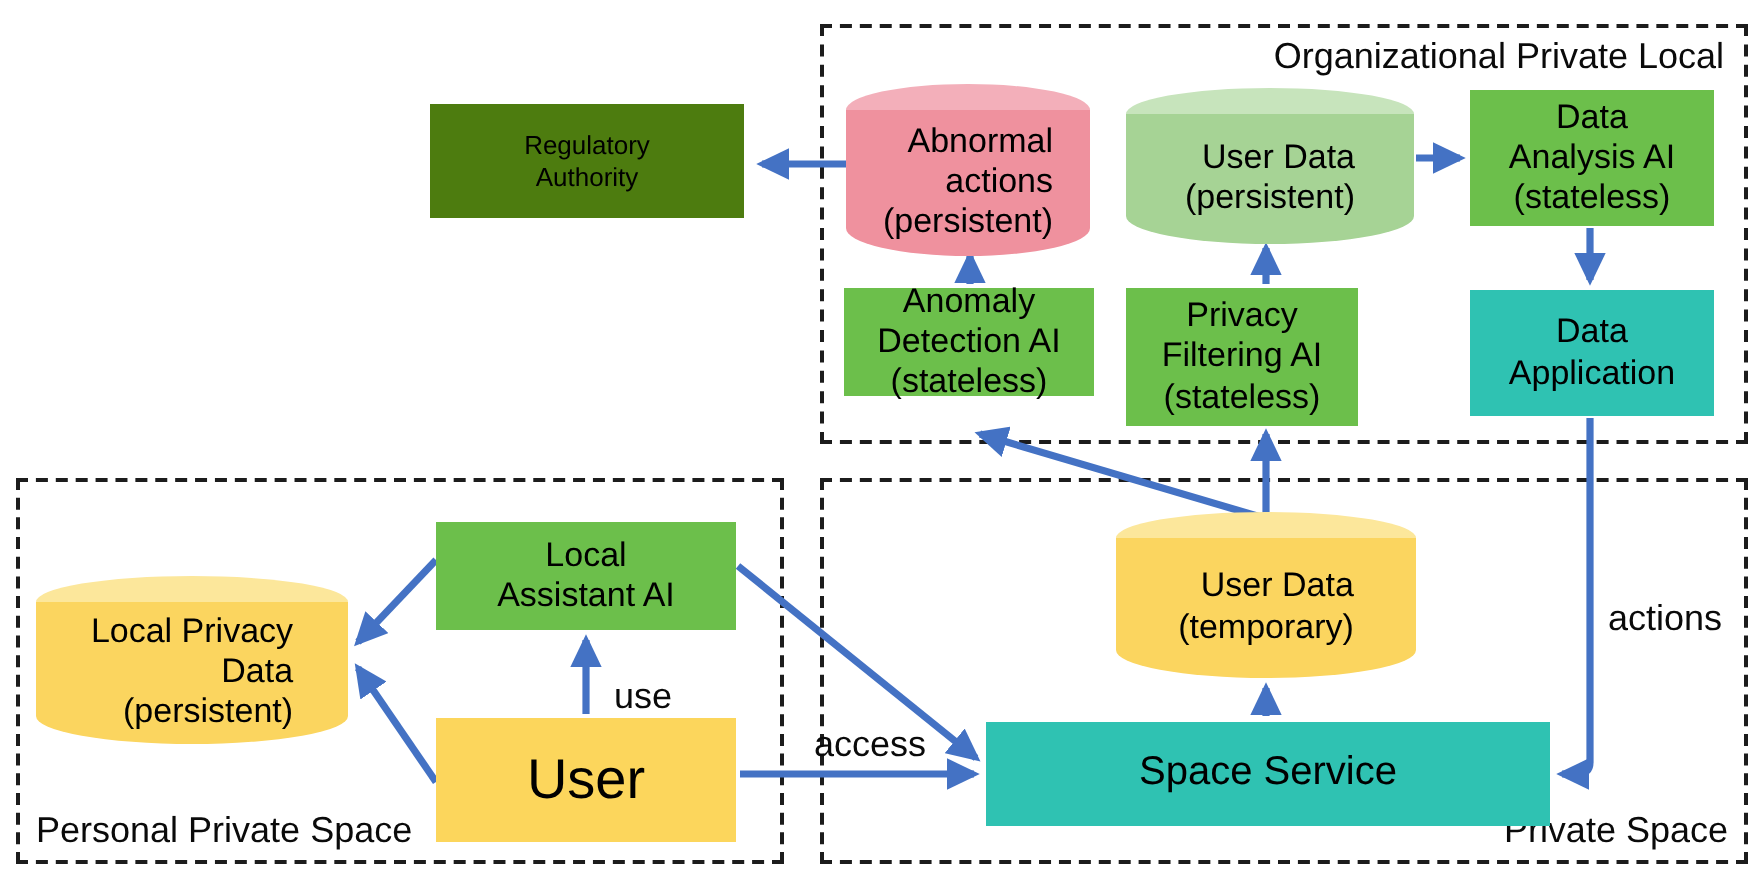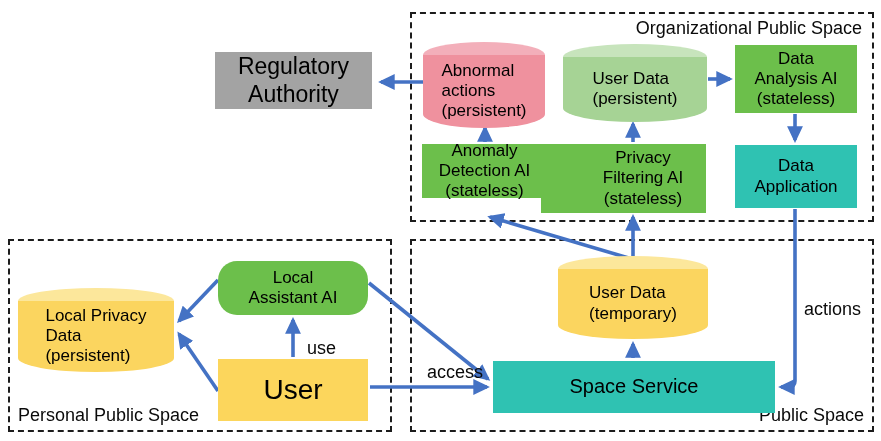--- a/index.html
+++ b/index.html
@@ -8,52 +8,52 @@
   
   .region{position:absolute;border:2px dashed #1c1c1c;background:transparent;}
   .region-label{position:absolute;font-size:18px;color:#0a0a0a;white-space:nowrap;}
 
   
   .arrows{position:absolute;left:0;top:0;width:881px;height:441px;}
 
   
   .node{position:absolute;display:flex;align-items:center;justify-content:center;
         text-align:center;white-space:pre-line;font-size:17px;line-height:1.18;}
-  .box-blue{background:#a3a3a3;font-size:23px;}
+  .box-blue{background:#4d7c0f;font-size:13px;}
   .box-green{background:#6CBF4B;}
   .box-teal{background:#2FC2B2;}
   .box-yellow{background:#FCD65C;}
 
   
   .cyl{position:absolute;}
   .cyl .cyl-top{position:absolute;left:0;right:0;top:0;height:26px;border-radius:50%;}
   .cyl .cyl-body{position:absolute;left:0;right:0;top:13px;bottom:0;
                  border-radius:0 0 50% 50% / 0 0 14px 14px;}
   .cyl .cyl-label{position:absolute;left:0;right:0;top:14px;bottom:2px;display:flex;
-                  align-items:center;justify-content:center;text-align:left;
+                  align-items:center;justify-content:center;text-align:right;
                   white-space:pre-line;font-size:17px;line-height:1.18;}
   .cyl-pink .cyl-top{background:#F3AFBA;}   .cyl-pink .cyl-body{background:#EF919E;}
   .cyl-green .cyl-top{background:#C7E4BC;}  .cyl-green .cyl-body{background:#A6D395;}
   .cyl-yellow .cyl-top{background:#FCE79B;} .cyl-yellow .cyl-body{background:#FBD55F;}
 
   .edge-label{position:absolute;font-size:18px;color:#0a0a0a;white-space:nowrap;}
 </style>
 </head>
 <body>
 
 <div class="canvas">
 
   <div class="region" style="left:410px;top:12px;width:460px;height:206px;">
-    <div class="region-label" style="top:4px;right:10px;">Organizational Public Space</div>
+    <div class="region-label" style="top:4px;right:10px;">Organizational Private Local</div>
   </div>
   <div class="region" style="left:8px;top:239px;width:380px;height:189px;">
-    <div class="region-label" style="bottom:4px;left:8px;">Personal Public Space</div>
+    <div class="region-label" style="bottom:4px;left:8px;">Personal Private Space</div>
   </div>
   <div class="region" style="left:410px;top:239px;width:460px;height:189px;">
-    <div class="region-label" style="bottom:4px;right:8px;">Public Space</div>
+    <div class="region-label" style="bottom:4px;right:8px;">Private Space</div>
   </div>
 
   <svg class="arrows" viewBox="0 0 881 441" xmlns="http://www.w3.org/2000/svg">
     <defs>
       <marker id="ah" markerUnits="strokeWidth" markerWidth="4.8" markerHeight="4.4" refX="3.8" refY="2.2" orient="auto">
         <path d="M0,0 L4.6,2.2 L0,4.4 Z" fill="#4472C4"></path>
       </marker>
     </defs>
     <g stroke="#4472C4" stroke-width="3.6" fill="none">
       <line x1="424" y1="82" x2="381" y2="82" marker-end="url(#ah)"></line>
@@ -89,49 +89,49 @@
   </div>
 
   <div class="node box-green" style="left:735px;top:45px;width:122px;height:68px;">Data
 Analysis AI
 (stateless)</div>
 
   <div class="node box-green" style="left:422px;top:144px;width:125px;height:54px;">Anomaly
 Detection AI
 (stateless)</div>
 
-  <div class="node box-green" style="left:541px;top:144px;width:126px;height:69px;padding-left:39px;">Privacy
+  <div class="node box-green" style="left:563px;top:144px;width:116px;height:69px;">Privacy
 Filtering AI
 (stateless)</div>
 
   <div class="node box-teal" style="left:735px;top:145px;width:122px;height:63px;">Data
 Application</div>
 
   <div class="node box-blue" style="left:215px;top:52px;width:157px;height:57px;">Regulatory
 Authority</div>
 
   <div class="cyl cyl-yellow" style="left:18px;top:288px;width:156px;height:84px;">
     <div class="cyl-top"></div>
     <div class="cyl-body"></div>
     <div class="cyl-label">Local Privacy
 Data
 (persistent)</div>
   </div>
 
-  <div class="node box-green" style="left:218px;top:261px;width:150px;height:54px;border-radius:19px;">Local
+  <div class="node box-green" style="left:218px;top:261px;width:150px;height:54px;">Local
 Assistant AI</div>
 
   <div class="node box-yellow" style="left:218px;top:359px;width:150px;height:62px;font-size:28px;">User</div>
 
   <div class="cyl cyl-yellow" style="left:558px;top:256px;width:150px;height:83px;">
     <div class="cyl-top"></div>
     <div class="cyl-body"></div>
     <div class="cyl-label">User Data
 (temporary)</div>
   </div>
 
   <div class="node box-teal" style="left:493px;top:361px;width:282px;height:52px;font-size:20px;">Space Service</div>
 
   <div class="edge-label" style="left:307px;top:326px;margin-top:12px;">use</div>
-  <div class="edge-label" style="left:427px;top:362px;text-align:right;">access</div>
+  <div class="edge-label" style="left:407px;top:362px;text-align:right;">access</div>
   <div class="edge-label" style="left:804px;top:299px;">actions</div>
 
 </div>
 
 </body></html>

